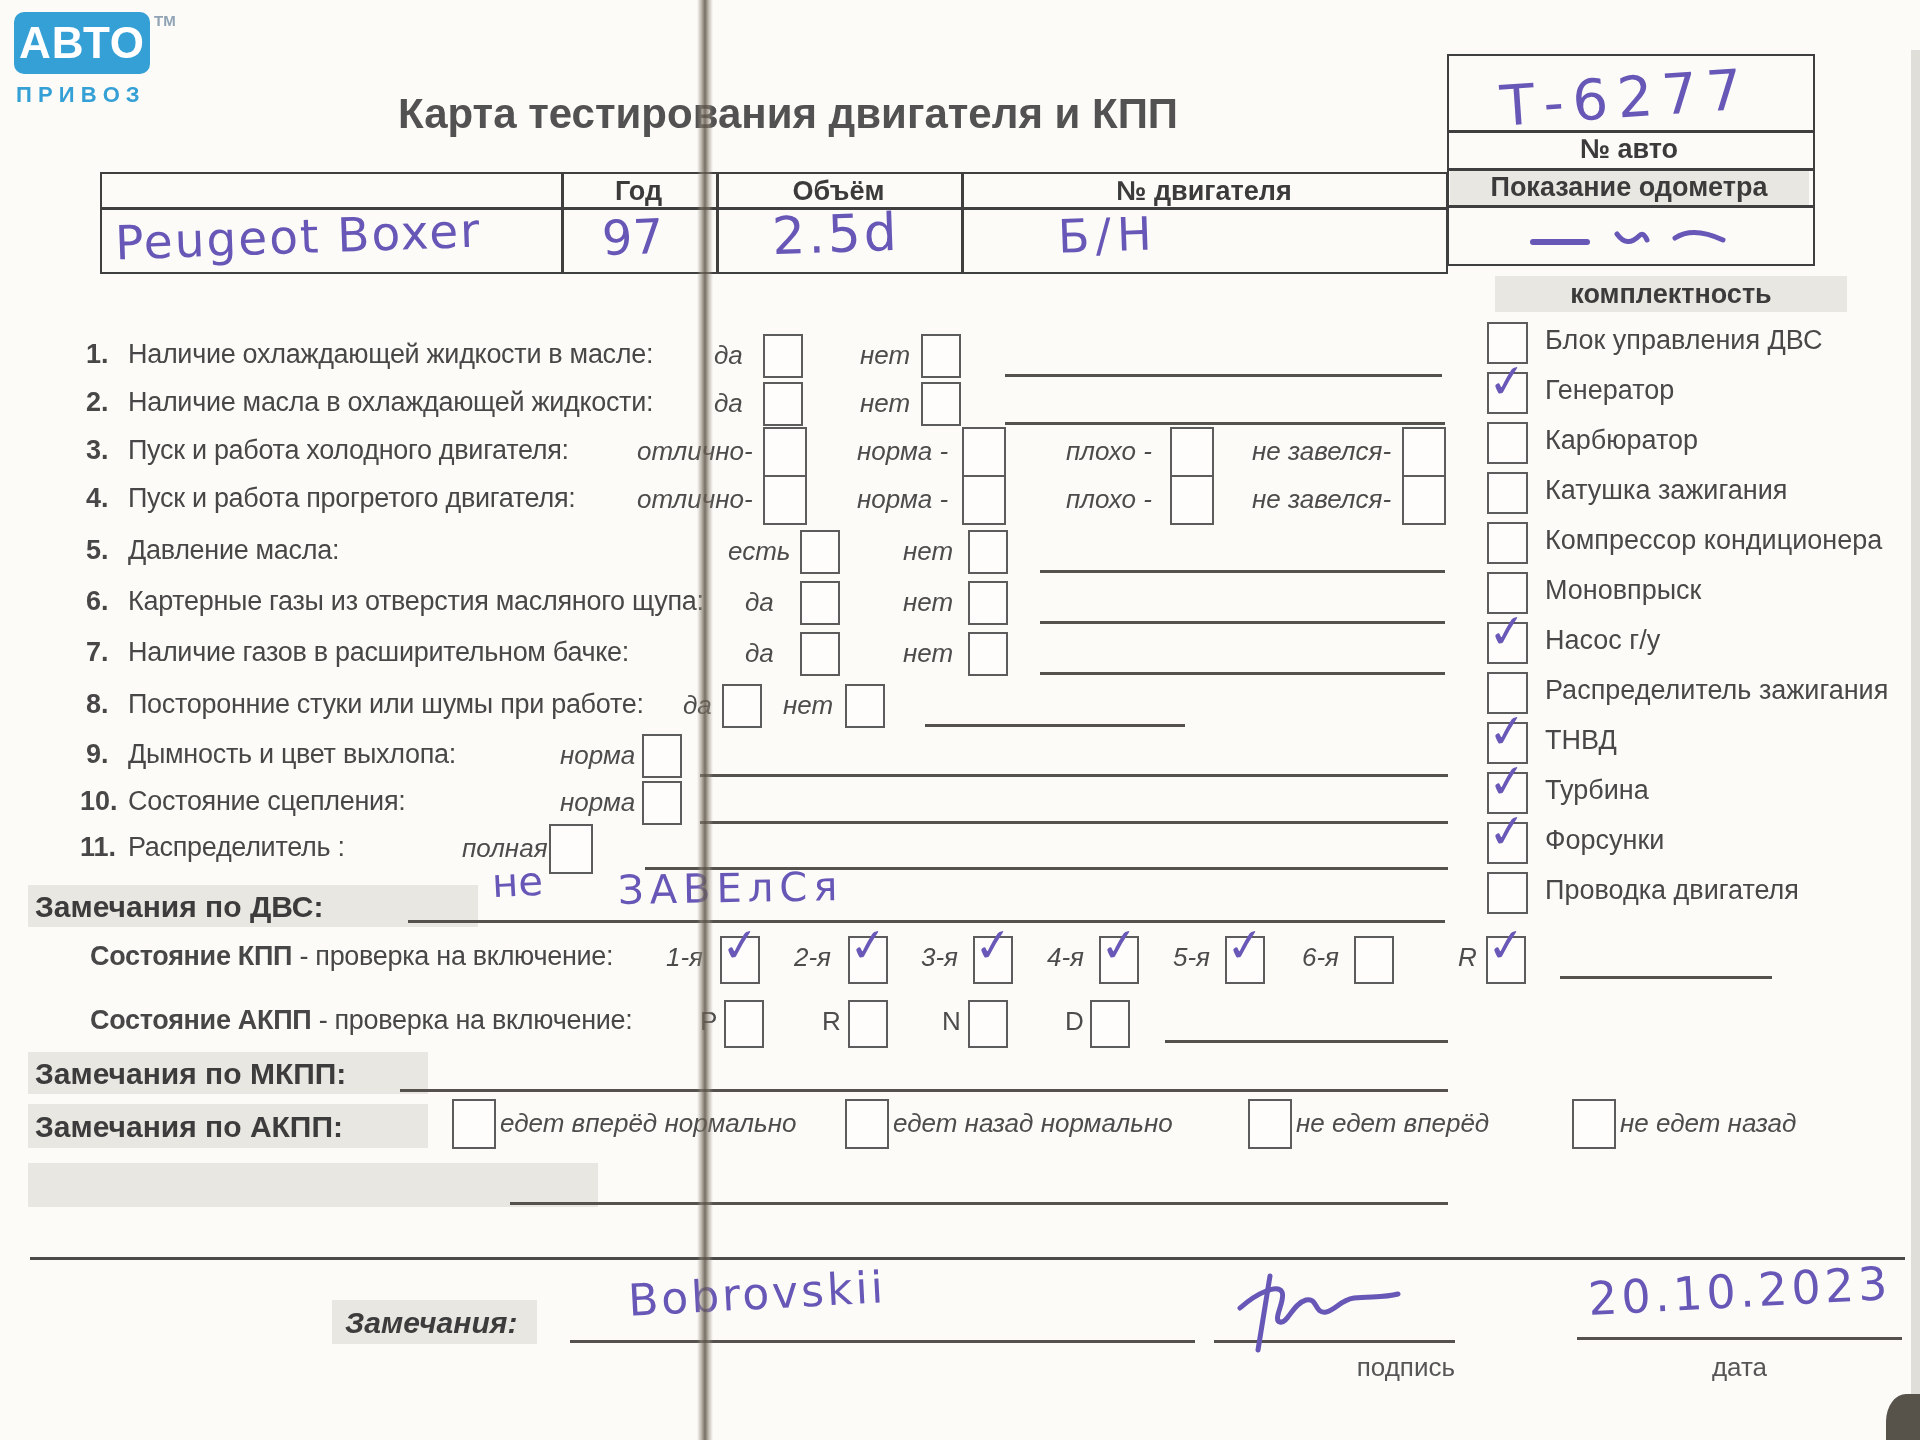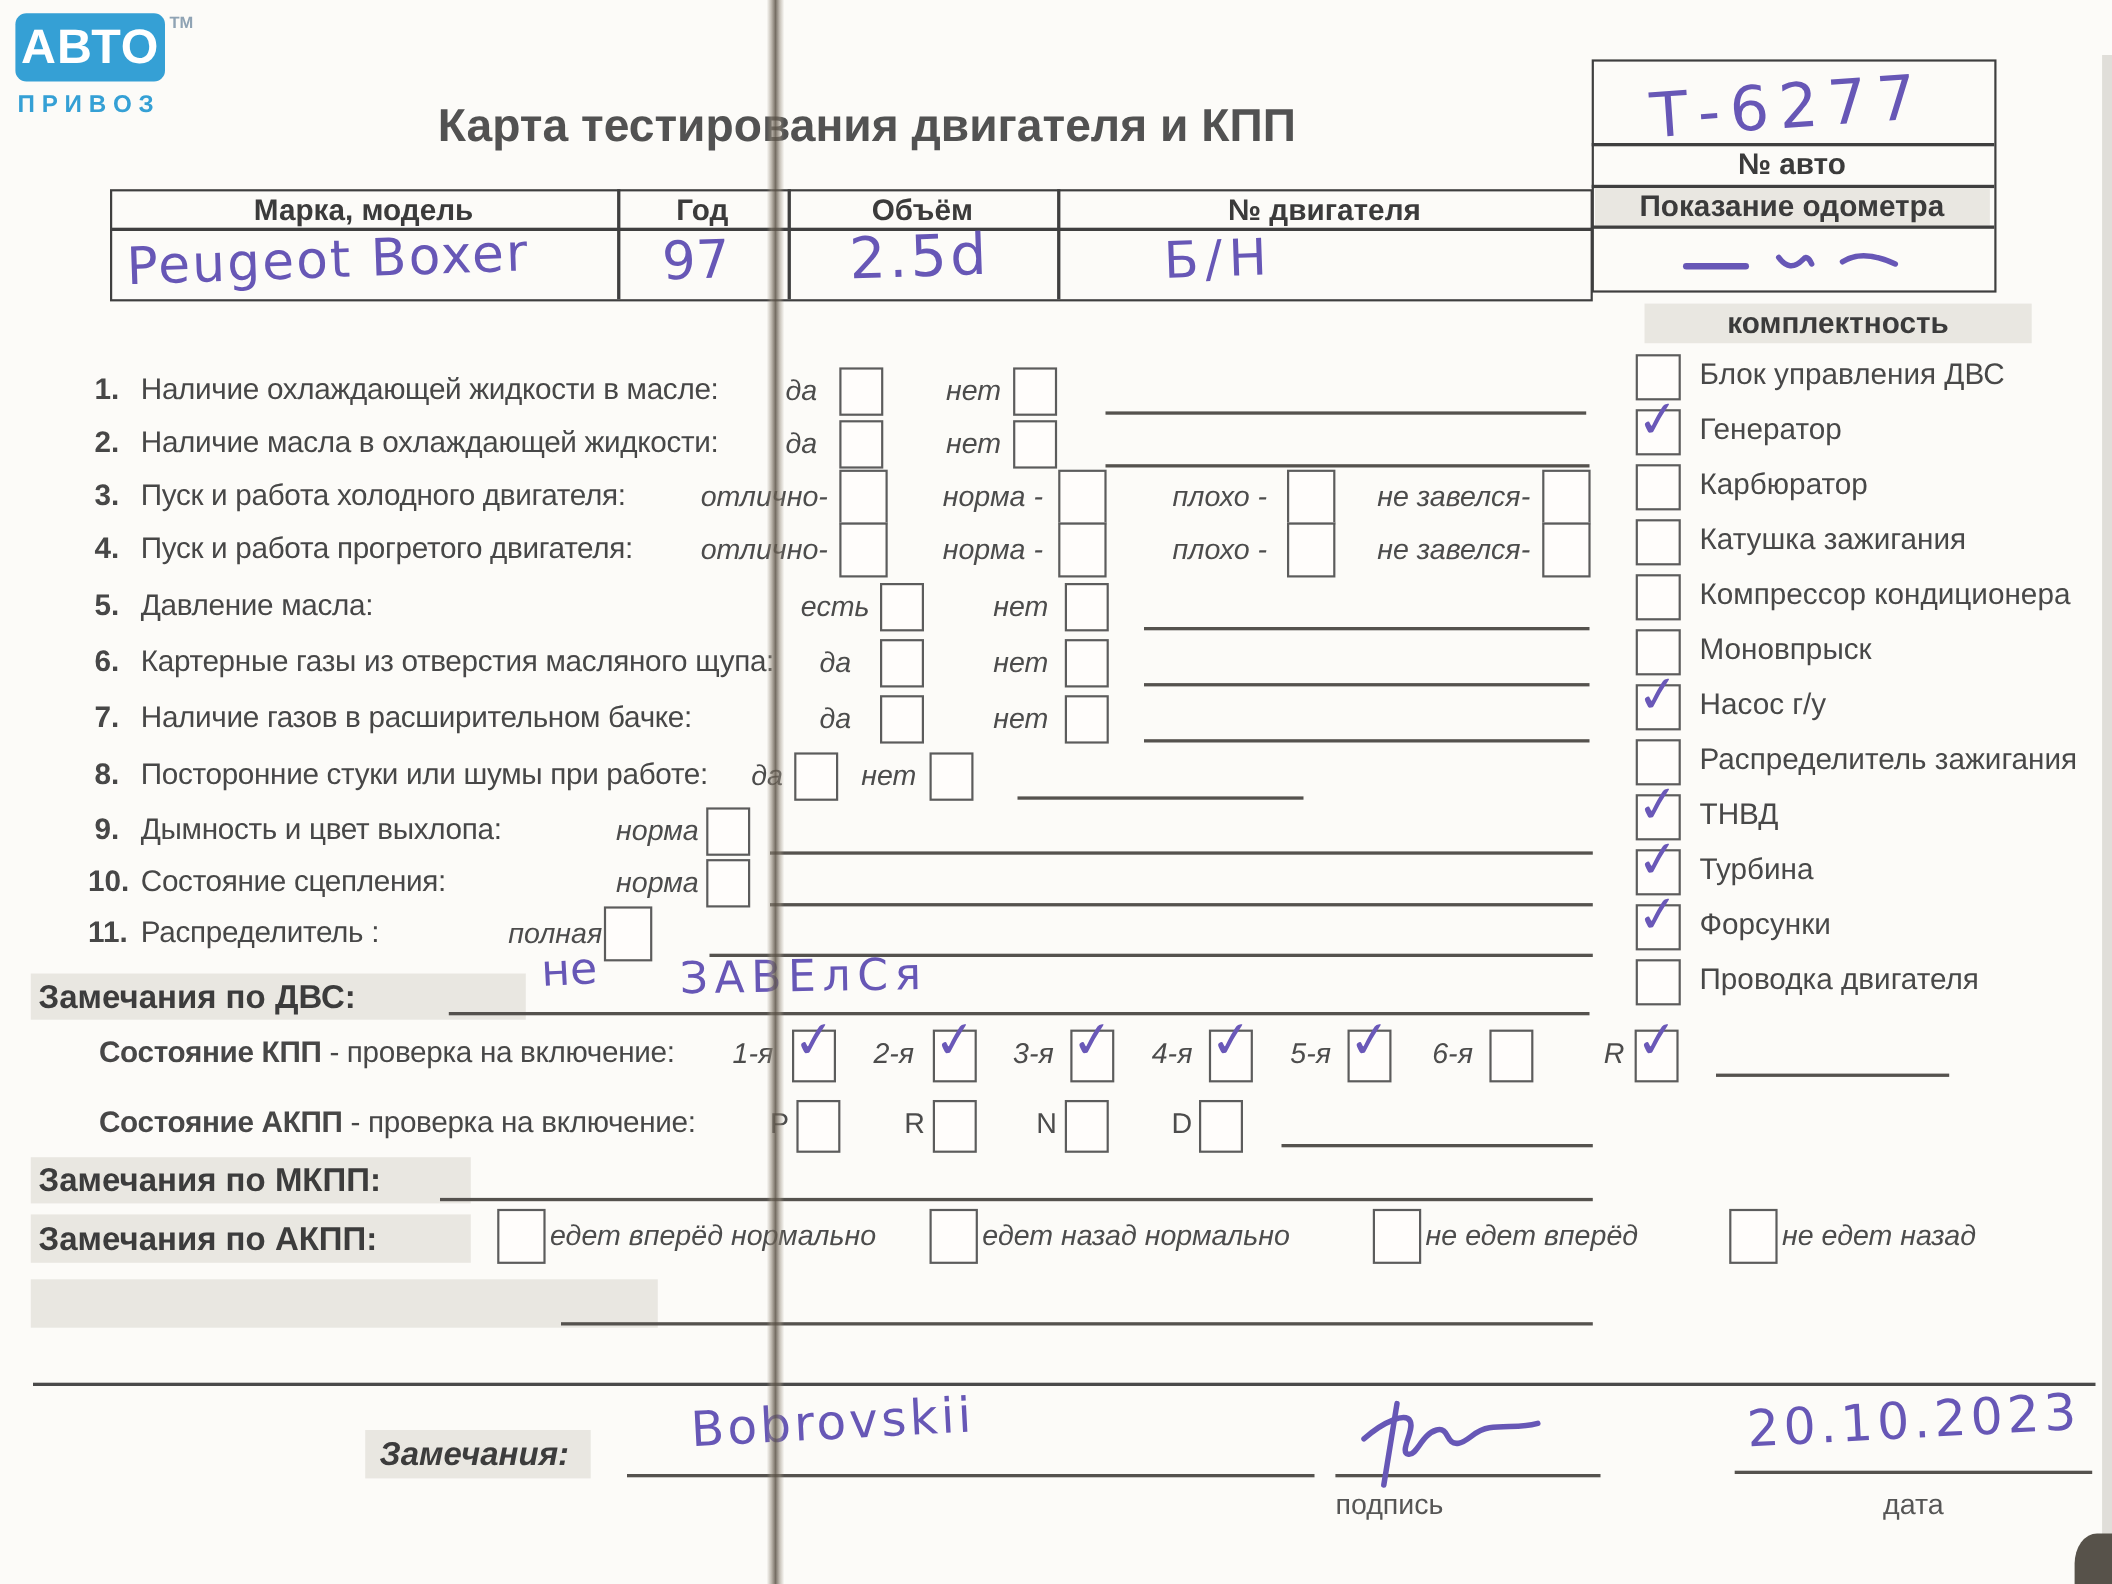--- a/index.html
+++ b/index.html
@@ -68,21 +68,20 @@
     <path d="M8,24 H62" stroke="#6757b6" stroke-width="6" fill="none" stroke-linecap="round"></path>
     <path d="M92,16 q10,14 22,2 q4,-5 8,4" stroke="#6757b6" stroke-width="5" fill="none" stroke-linecap="round"></path>
     <path d="M150,20 q18,-12 48,2" stroke="#6757b6" stroke-width="5" fill="none" stroke-linecap="round"></path>
   </svg>
 
   <div class="tbl-border" style="left:100px;top:172px;width:1344px;height:98px;"></div>
   <div class="hline" style="left:100px;top:207px;width:1347px;"></div>
   <div class="vline" style="left:561px;top:172px;height:100px;"></div>
   <div class="vline" style="left:716px;top:172px;height:100px;"></div>
   <div class="vline" style="left:961px;top:172px;height:100px;"></div>
-  <div class="th" style="left:100px;top:176px;width:461px;">Марка, модель</div>
   <div class="th" style="left:561px;top:176px;width:155px;">Год</div>
   <div class="th" style="left:716px;top:176px;width:245px;">Объём</div>
   <div class="th" style="left:961px;top:176px;width:486px;">№ двигателя</div>
   <div class="hw" style="left:115px;top:213px;font-size:47px;letter-spacing:2px;transform:rotate(-2deg);">Peugeot Boxer</div>
   <div class="hw" style="left:602px;top:213px;font-size:48px;transform:rotate(-2deg);">97</div>
   <div class="hw" style="left:772px;top:208px;font-size:52px;letter-spacing:3px;transform:rotate(-2deg);">2.5d</div>
   <div class="hw" style="left:1058px;top:212px;font-size:46px;letter-spacing:6px;transform:rotate(-2deg);">Б/Н</div>
 
   <div class="shade" style="left:1495px;top:276px;width:352px;height:36px;"></div>
   <div class="th" style="left:1495px;top:279px;width:352px;font-size:27px;">комплектность</div>
@@ -321,21 +320,21 @@
   <div class="bold-label" style="left:345px;top:1306px;font-style:italic;">Замечания:</div>
 
   <div class="ln abs" style="left:570px;top:1340px;width:625px;"></div>
   <div class="hw" style="left:628px;top:1272px;font-size:44px;letter-spacing:3px;transform:rotate(-3deg);">Bobrovskii</div>
 
   <div class="ln abs" style="left:1214px;top:1340px;width:241px;"></div>
   <svg class="abs" style="left:1228px;top:1262px;" width="190" height="92">
     <path d="M42,14 L30,88" stroke="#6757b6" stroke-width="5" fill="none" stroke-linecap="round"></path>
     <path d="M12,46 C30,30 50,22 54,30 C58,38 44,58 52,60 C60,62 64,42 78,38 C90,35 86,52 98,50 C108,48 112,38 126,36 C142,34 156,36 170,32" stroke="#6757b6" stroke-width="5" fill="none" stroke-linecap="round"></path>
   </svg>
-  <div class="abs" style="left:1214px;top:1352px;width:241px;text-align:left;font-size:26px;color:#565656;">подпись</div>
+  <div class="abs" style="left:1214px;top:1352px;width:241px;text-align:right;font-size:26px;color:#565656;">подпись</div>
 
   <div class="ln abs" style="left:1577px;top:1337px;width:325px;"></div>
   <div class="hw" style="left:1588px;top:1268px;font-size:46px;letter-spacing:4px;transform:rotate(-3deg);">20.10.2023</div>
   <div class="abs" style="left:1577px;top:1352px;width:325px;text-align:center;font-size:26px;color:#565656;">дата</div>
 
   <div class="fold"></div>
   <div class="edge-shadow"></div>
   <div class="corner-blob"></div>
 </div>
 

